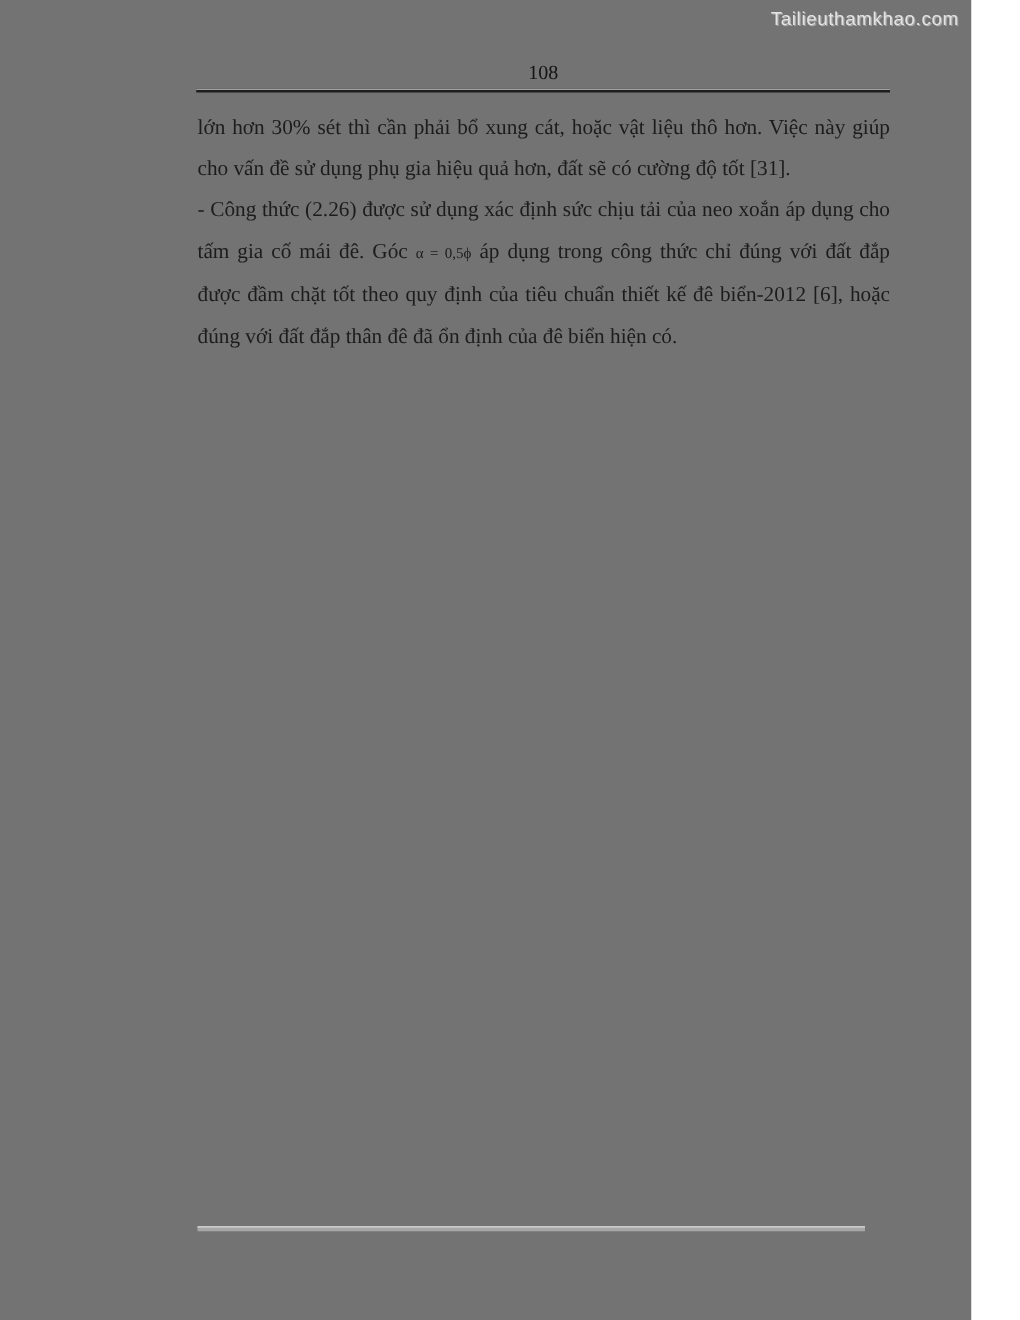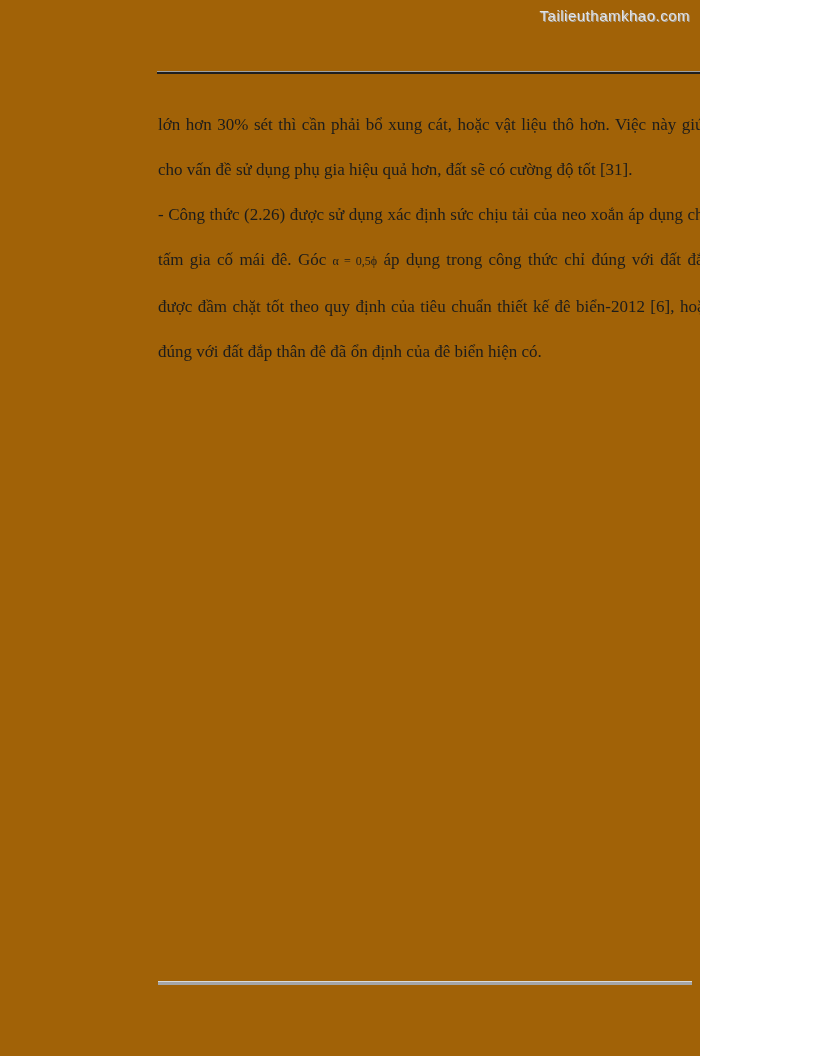--- a/index.html
+++ b/index.html
@@ -2,23 +2,23 @@
 <html lang="vi"><head>
 <meta charset="utf-8">
 <style>
   html, body {
     margin: 0;
     padding: 0;
     background: #ffffff;
   }
   .page {
     position: relative;
-    width: 700px;
+    width: 777px;
     height: 1056px;
-    background: #a16207;
+    background: #737373;
     overflow: hidden;
     font-family: "Liberation Serif", "DejaVu Serif", serif;
     color: #1c1c1c;
     text-decoration: underline;
   }
   .watermark {
     position: absolute;
     top: 7px;
     right: 10px;
     font-family: "Liberation Sans", "DejaVu Sans", sans-serif;
@@ -42,24 +42,24 @@
     left: 157px;
     top: 71px;
     width: 555px;
     height: 2px;
     background: #1e1e1e;
     border-top: 1px solid #a0a0a0;
   }
   .body-text {
     position: absolute;
     left: 158px;
-    top: 102px;
+    top: 85px;
     width: 554px;
     font-size: 17px;
-    line-height: 45px;
+    line-height: 33px;
     text-align: justify;
     color: #1c1c1c;
   }
   .body-text p {
     margin: 0;
   }
   .formula {
     font-size: 12px;
     white-space: nowrap;
   }
@@ -73,20 +73,21 @@
     border-top: 1px solid #d9d9d9;
   }
 </style>
 </head>
 <body>
 
 <div class="page">
 
   <div class="watermark">Tailieuthamkhao.com</div>
 
+  <div class="page-number">108</div>
 
   <div class="header-rule"></div>
 
   <div class="body-text">
     <p class="para">lớn hơn 30% sét thì cần phải bổ xung cát, hoặc vật liệu thô hơn. Việc này giúp cho vấn đề sử dụng phụ gia hiệu quả hơn, đất sẽ có cường độ tốt [31].</p>
     <p class="para"><span>- Công thức (2.26) được sử dụng xác định sức chịu tải của neo xoắn áp dụng cho tấm gia cố mái đê. Góc </span><span class="formula">α = 0,5ϕ</span><span> áp dụng trong công thức chỉ đúng với đất đắp được đầm chặt tốt theo quy định của tiêu chuẩn thiết kế đê biển-2012 [6], hoặc đúng với đất đắp thân đê đã ổn định của đê biển hiện có.</span></p>
   </div>
 
   <div class="footer-rule"></div>
 

